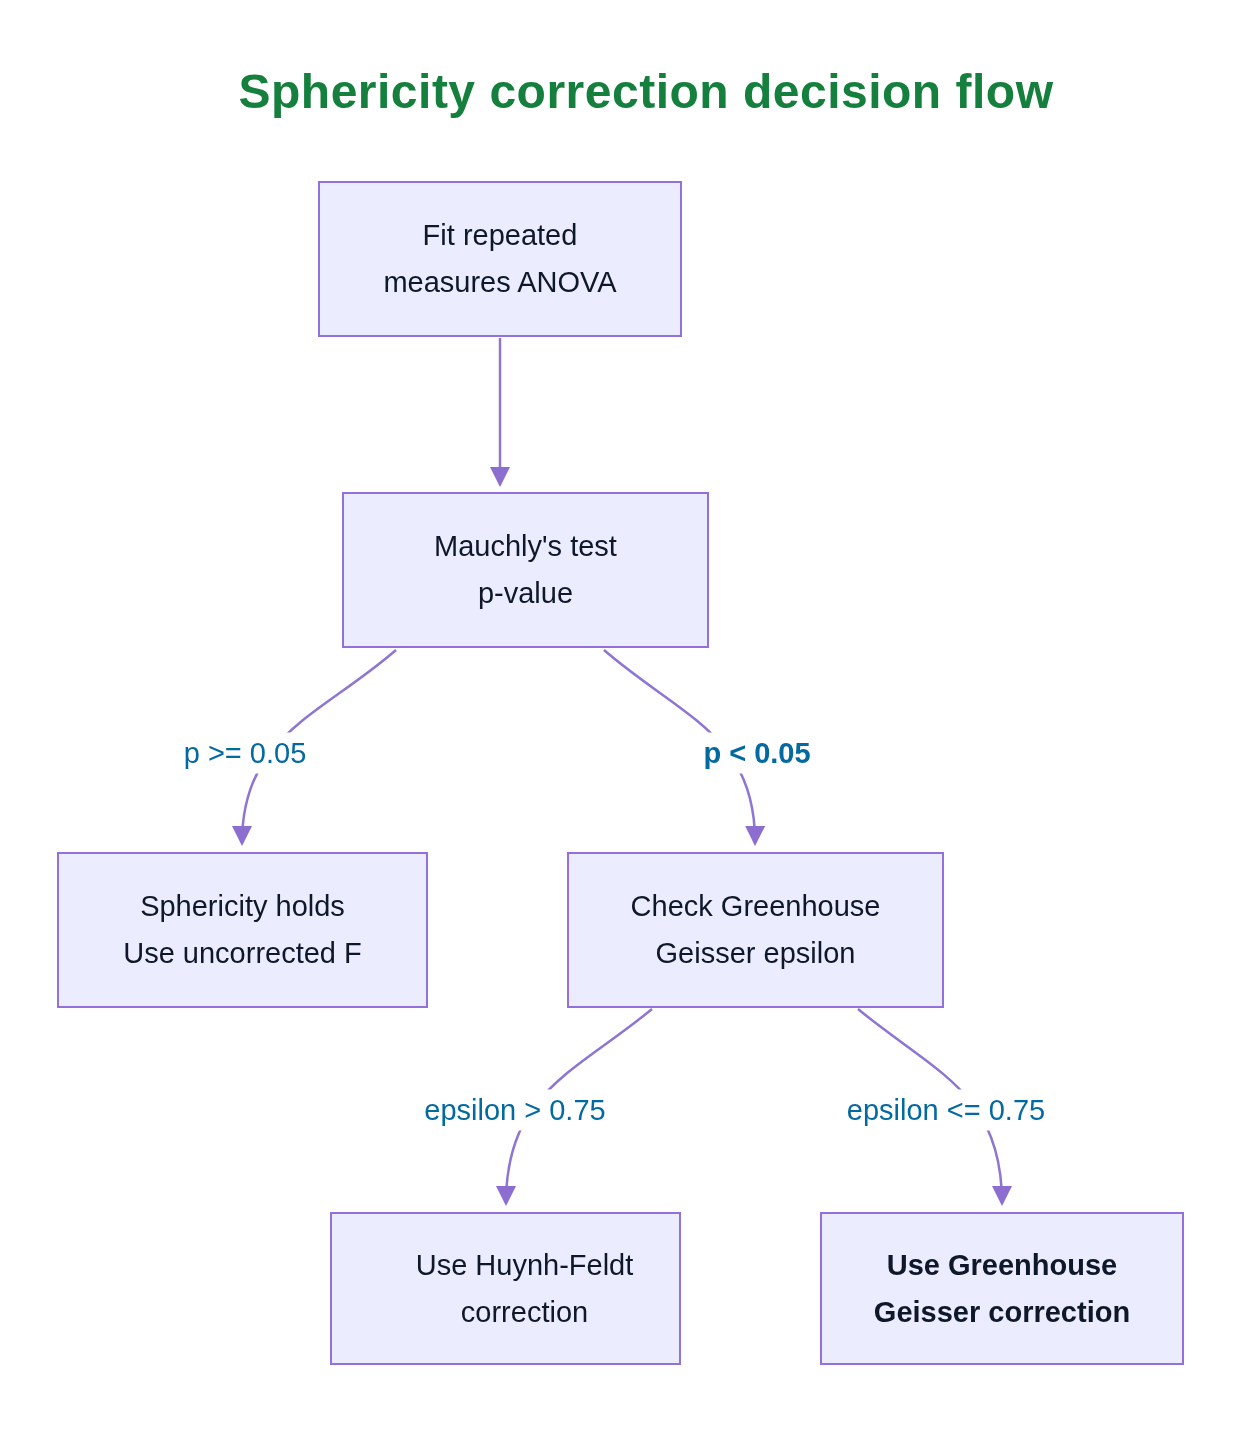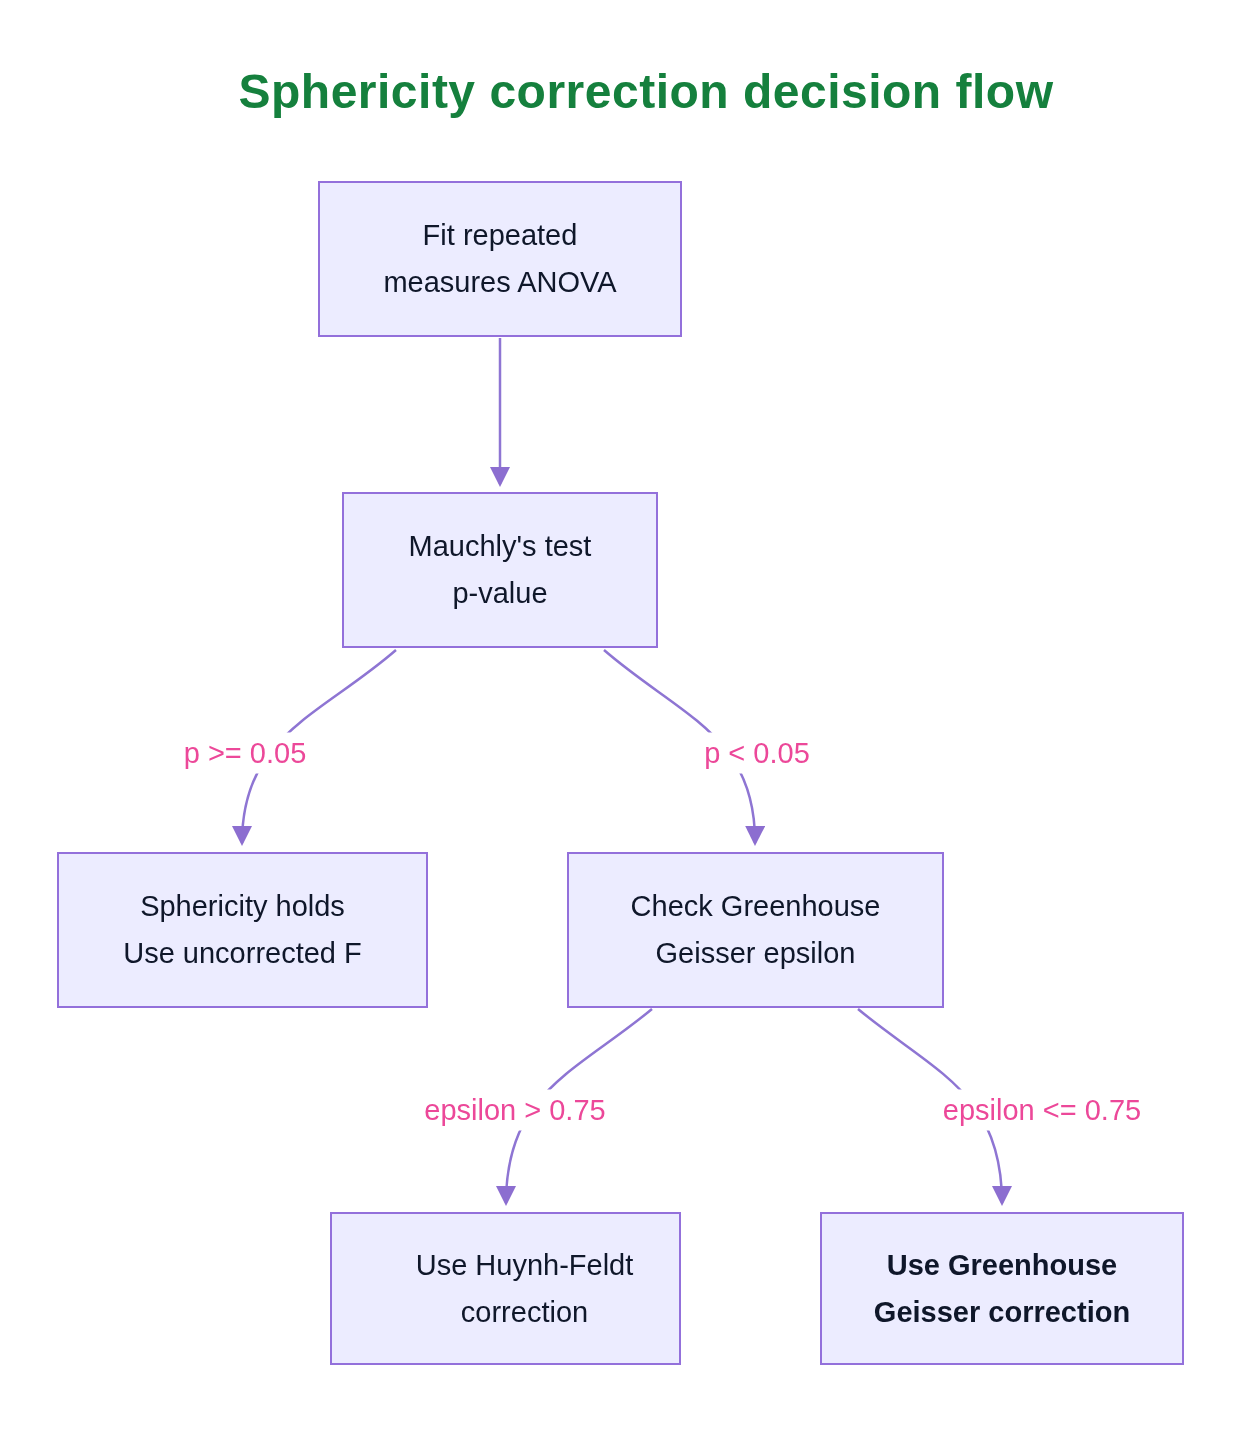--- a/index.html
+++ b/index.html
@@ -43,38 +43,38 @@
     display: flex;
     align-items: center;
     justify-content: center;
     text-align: center;
     color: #0f172a;
     font-size: 29px;
     line-height: 47px;
     white-space: pre-line;
   }
   .node-fit      { left: 318px; top: 181px;  width: 364px; height: 156px; }
-  .node-mauchly  { left: 342px; top: 492px;  width: 316px; height: 156px; }
+  .node-mauchly  { left: 342px; top: 492px;  width: 367px; height: 156px; }
   .node-holds    { left: 57px;  top: 852px;  width: 371px; height: 156px; }
   .node-check    { left: 567px; top: 852px;  width: 377px; height: 156px; }
   .node-hf       { left: 330px; top: 1212px; width: 351px; height: 153px; padding-left: 38px; }
   .node-gg       { left: 820px; top: 1212px; width: 364px; height: 153px; font-weight: bold; }
   .edge-label {
     position: absolute;
     transform: translate(-50%, -50%);
     background: #ffffff;
     padding: 4px 8px;
     font-size: 29px;
-    color: #ec4899;
+    color: #0369a1;
     white-space: nowrap;
   }
   .label-p-ge   { left: 245px;  top: 753px;  }
-  .label-p-lt   { left: 757px;  top: 753px;  }
+  .label-p-lt   { left: 757px;  top: 753px; font-weight: bold;  }
   .label-eps-gt { left: 515px;  top: 1110px; }
-  .label-eps-le { left: 1042px; top: 1110px; }
+  .label-eps-le { left: 946px; top: 1110px; }
 </style>
 </head>
 <body>
 
 <div class="canvas">
 
   <div class="diagram-title">Sphericity correction decision flow</div>
 
   <svg class="edges-layer" viewBox="0 0 1260 1438" xmlns="http://www.w3.org/2000/svg" aria-hidden="true">
     <defs>

